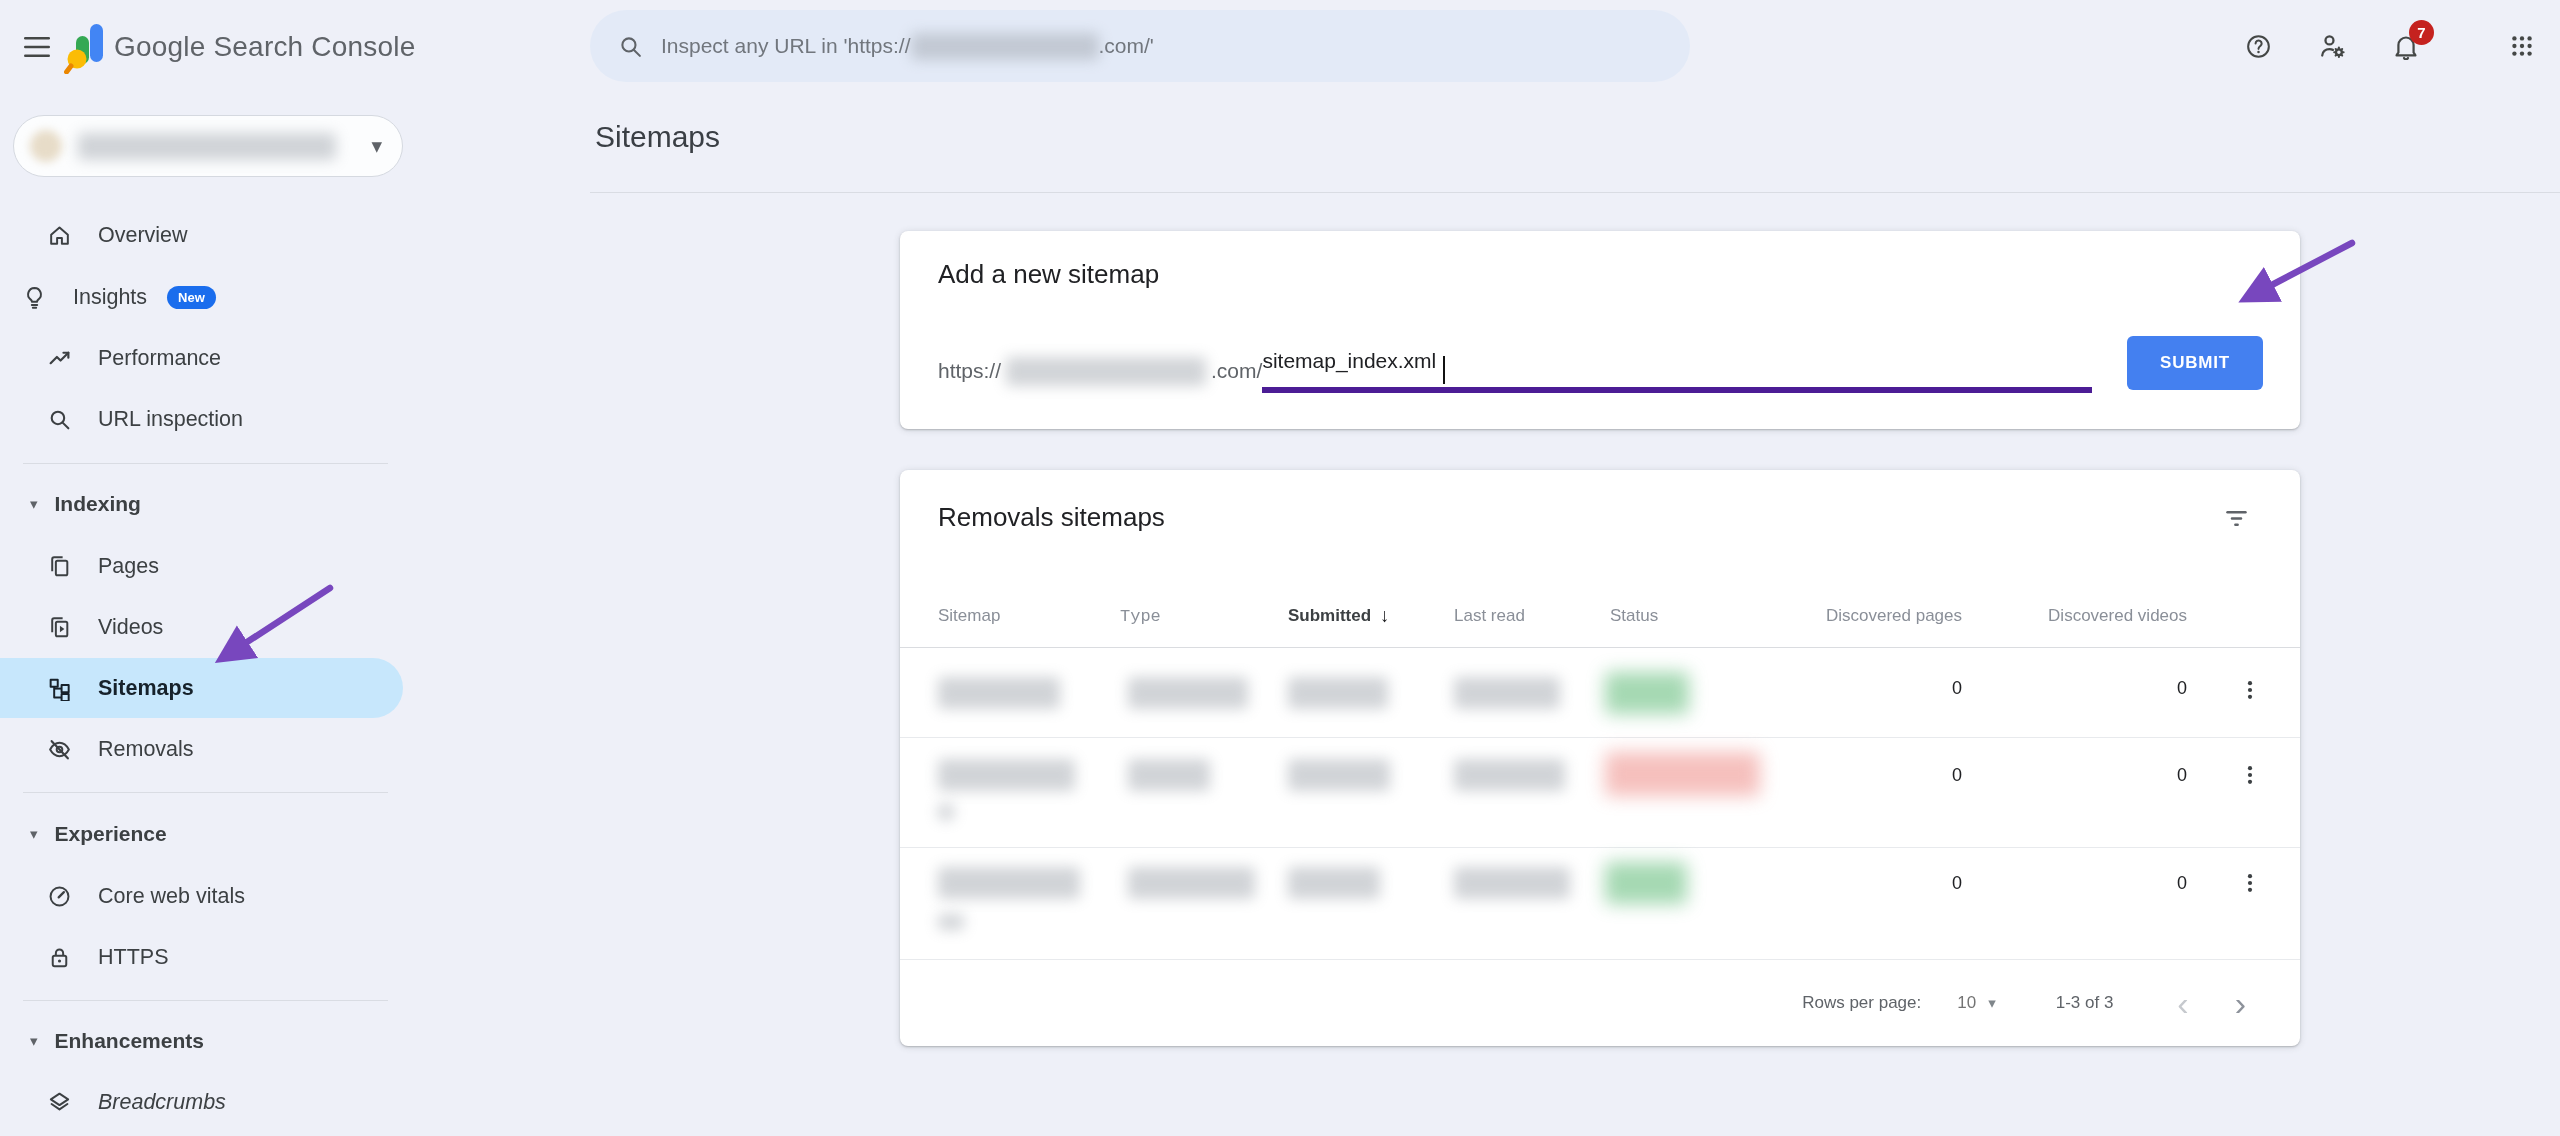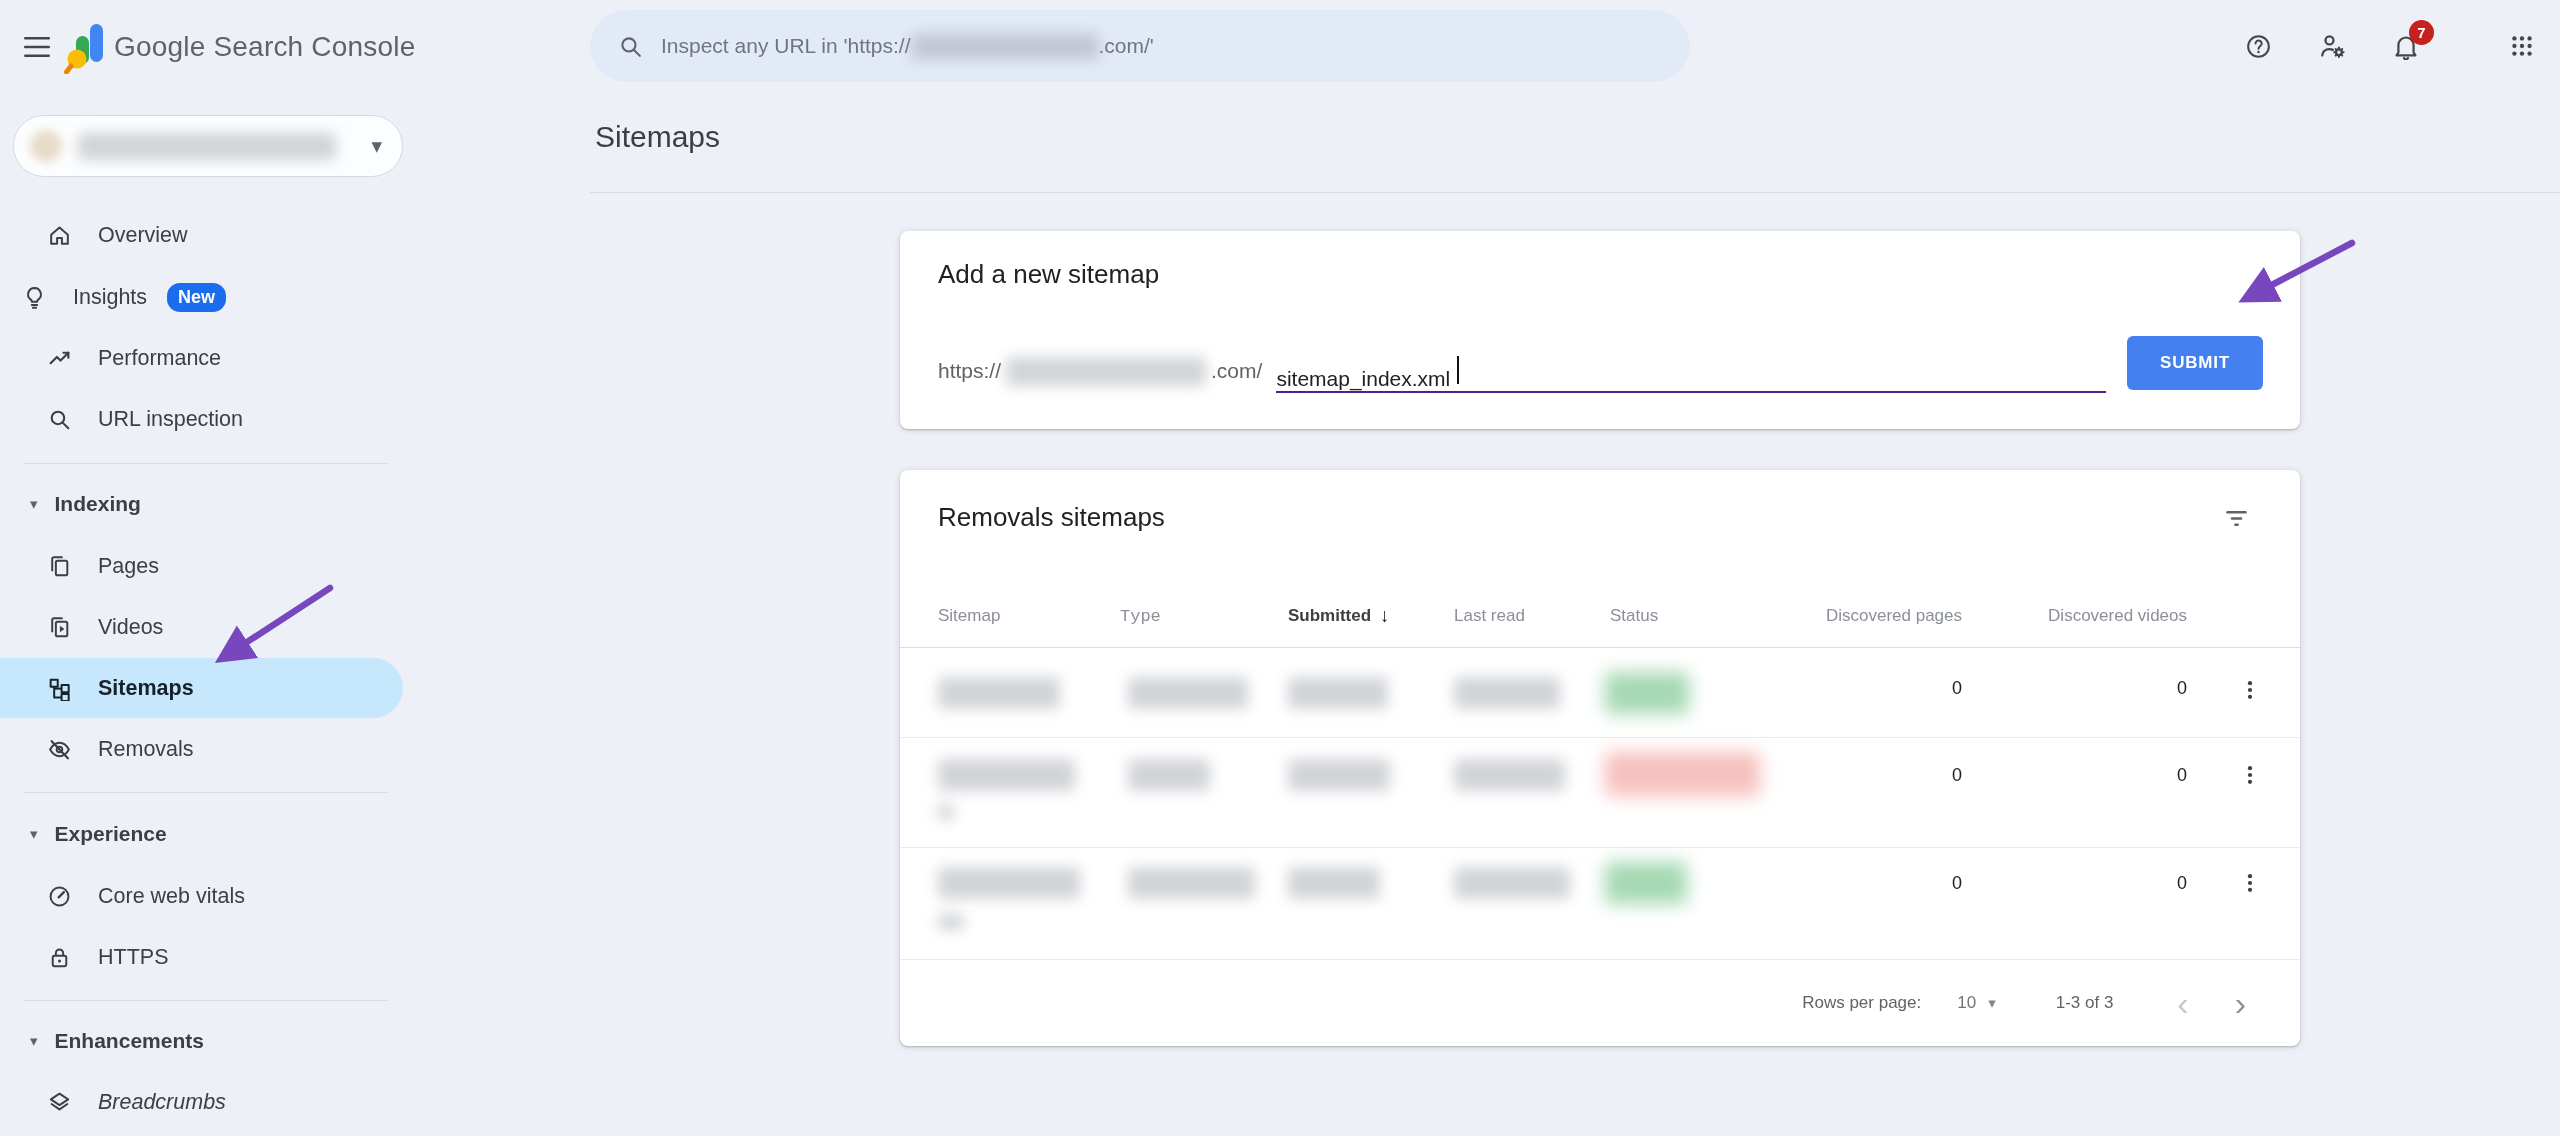--- a/index.html
+++ b/index.html
@@ -45,40 +45,40 @@
   .nav-item .nlabel { font-size:21.5px; }
   .nav-item svg { flex:0 0 auto; color:#3c4043; }
   .nav-item.selected { background:#c7e7fc; border-radius:0 30px 30px 0; width:403px; }
   .nav-item.selected .nlabel { color:#17222b; font-weight:700; }
   .nav-item.selected svg { color:#17222b; }
   .nav-head { left:0; width:405px; height:48px; display:flex; align-items:center; padding-left:30px; gap:17px; cursor:pointer; }
   .nav-head .hcaret { font-size:15px; color:#5f6368; }
   .nav-head .hlabel { font-size:21px; color:#3c4043; font-weight:700; }
   .sdiv { left:23px; width:365px; height:1px; background:#d9dce3; }
   .nbadge {
-    background:#1a6ded; color:#fff; font-size:18px; font-weight:700;
+    background:#1a6ded; color:#fff; font-size:13px; font-weight:700;
     border-radius:13px; padding:4px 11px; margin-left:-6px;
   }
 
   
   .page-title { left:595px; top:120px; font-size:30px; color:#3a3f45; }
   .hdiv { left:590px; top:192px; width:1970px; height:1px; background:#d9dce3; }
   .card {
     background:#fff; border-radius:8px;
     box-shadow:0 1px 2px rgba(60,64,67,.30), 0 1px 6px 1px rgba(60,64,67,.12);
   }
   .card h2 { font-size:26px; font-weight:400; color:#202124; }
 
   .add-card { left:900px; top:231px; width:1400px; height:198px; }
   .add-card h2 { position:absolute; left:38px; top:28px; }
   .add-row { position:absolute; left:38px; top:118px; display:flex; align-items:center; font-size:21px; color:#5f6368; }
   .add-row .dom-blur { width:200px; height:29px; margin:0 5px; }
   .input-wrap {
-    position:relative; margin-left:14px; width:830px; height:44px;
-    border-bottom:2px solid #4c1d95; display:flex; align-items:flex-end;
+    position:relative; margin-left:0; width:830px; height:44px;
+    border-bottom:6px solid #4c1d95; display:flex; align-items:flex-start;
   }
   .input-wrap input {
     width:100%; border:none; outline:none; background:transparent;
     font-size:21px; color:#202124; font-family:inherit; padding:0;
   }
   .caret-bar { position:absolute; left:181px; top:7px; width:2px; height:28px; background:#111; }
   .submit-btn {
     position:absolute; right:37px; top:105px; width:136px; height:54px;
     background:#4480f0; border-radius:6px; color:#fff; font-size:17px;
     font-weight:700; letter-spacing:.8px; text-align:center; line-height:54px;

